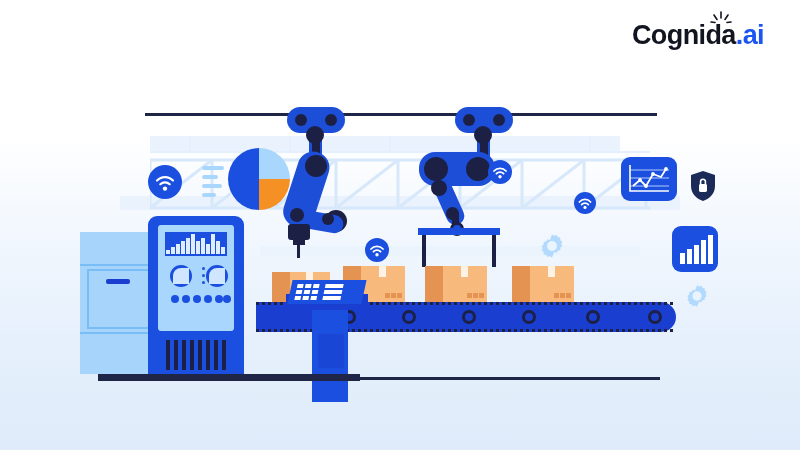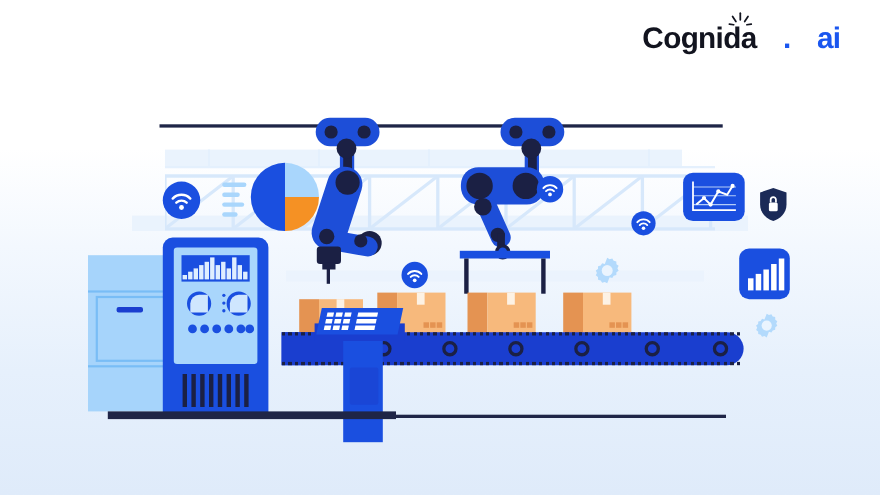--- a/index.html
+++ b/index.html
@@ -1,21 +1,21 @@
 <!DOCTYPE html>
 <html><head>
 <meta charset="utf-8">
 <style>
   html,body{margin:0;padding:0;}
   body{width:800px;height:450px;overflow:hidden;font-family:"Liberation Sans",sans-serif;background:#ffffff;}
   #stage{position:relative;width:800px;height:450px;overflow:hidden;
          background:linear-gradient(180deg,#ffffff 0%,#ffffff 30%,#f3f8fe 50%,#e6f0fc 75%,#dfebfa 100%);}
 
   
-  #logo{position:absolute;right:36px;top:22px;display:flex;align-items:center;gap:24px;}
+  #logo{position:absolute;right:36px;top:22px;display:flex;align-items:center;}
   #logo .txt{font-size:27px;font-weight:bold;letter-spacing:-0.6px;line-height:1;}
   #logo .dark{color:#12141f;}
   #logo .accent{color:#1a56ef;}
   #logo .burst{position:absolute;left:78px;top:-11px;width:22px;height:16px;}
 
   
   .band{position:absolute;background:#eaf3fd;}
   .truss{position:absolute;}
 
   

